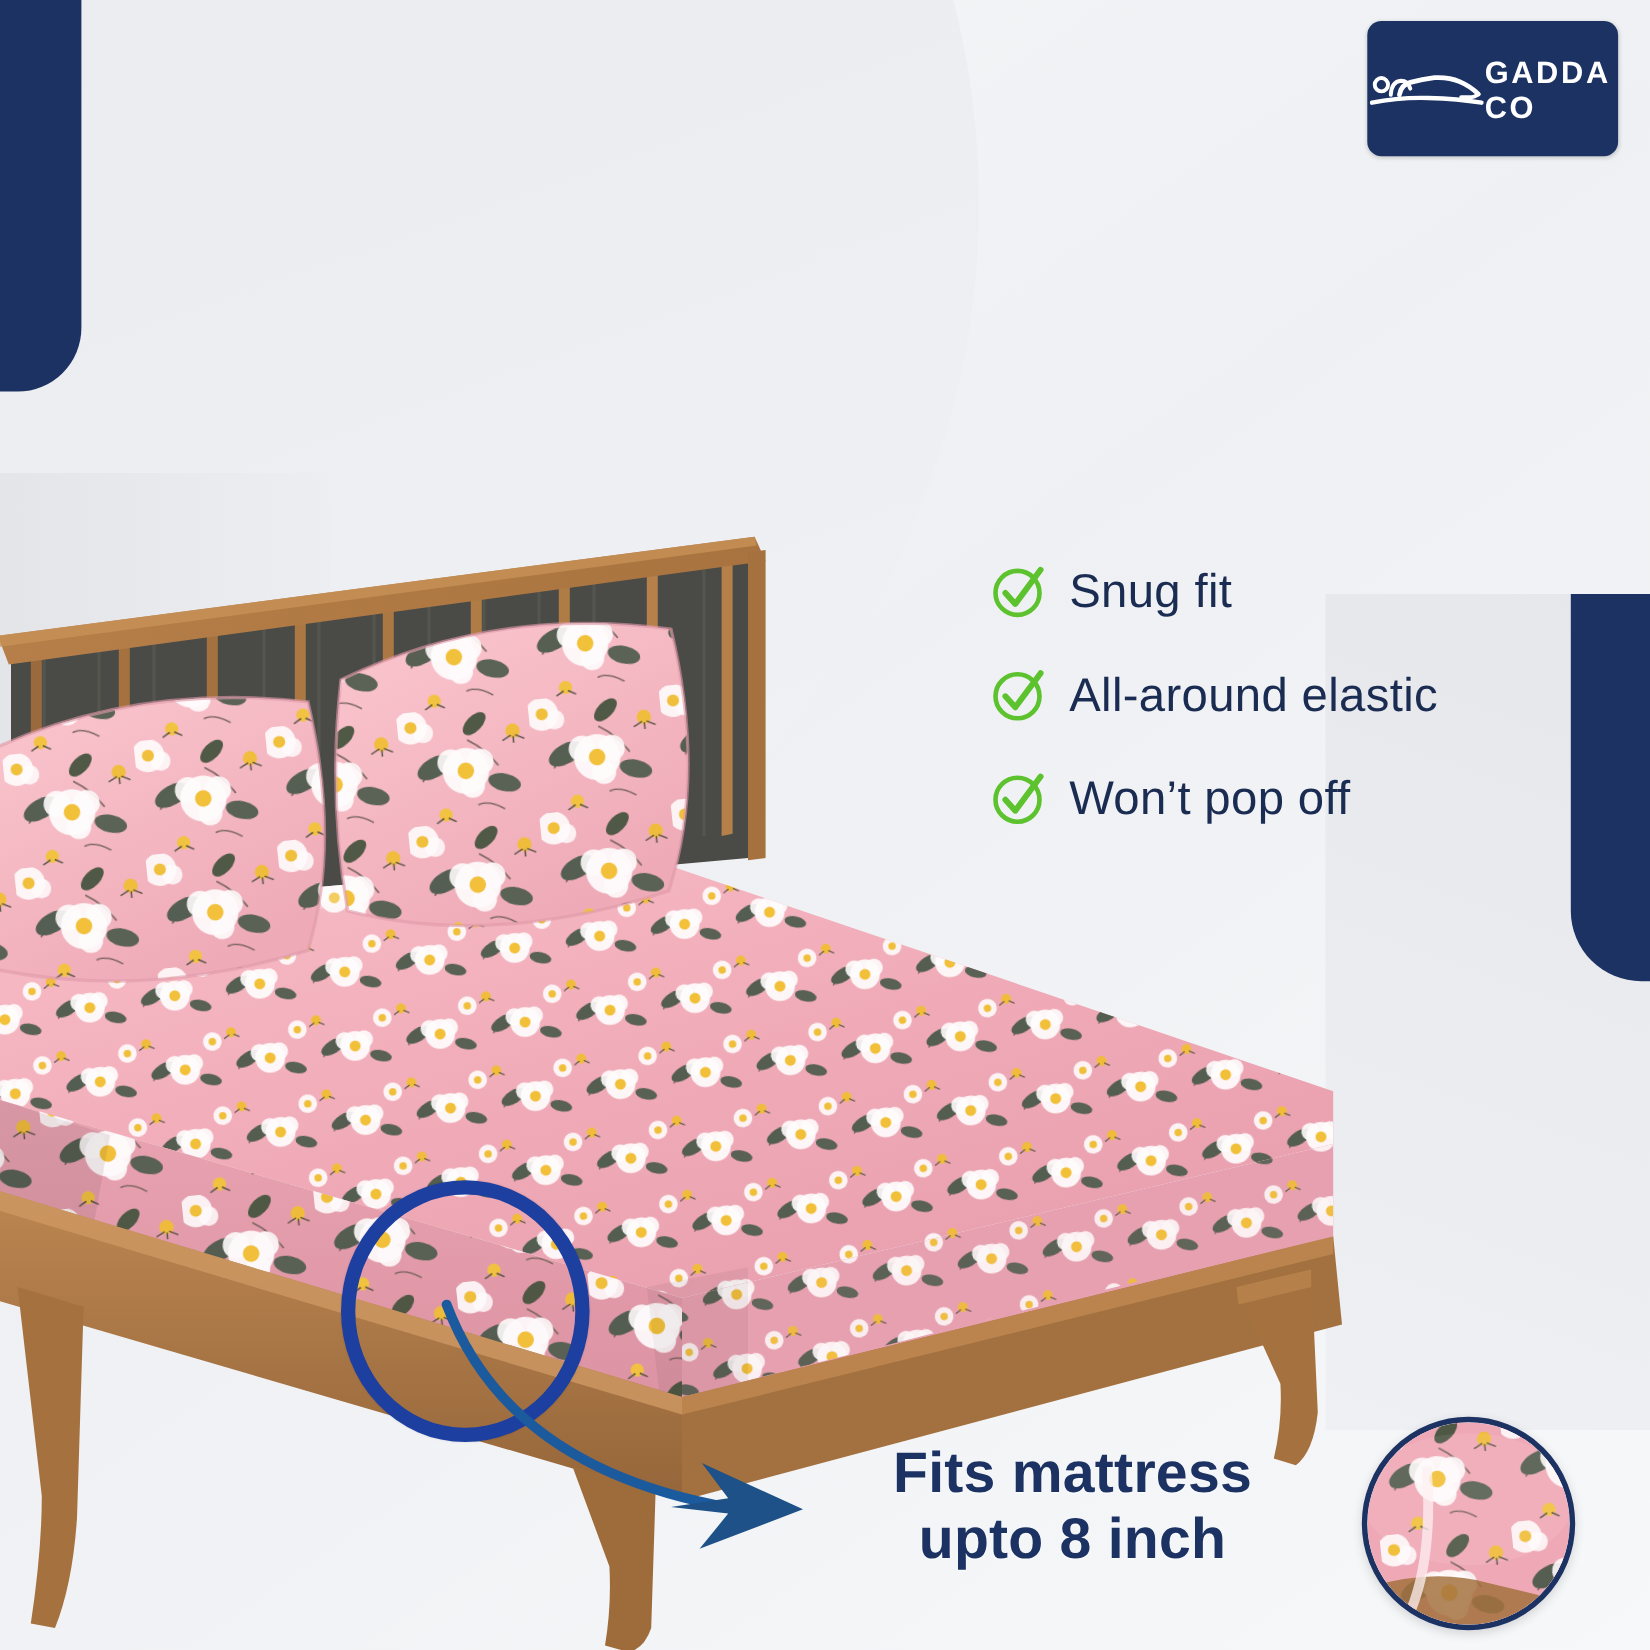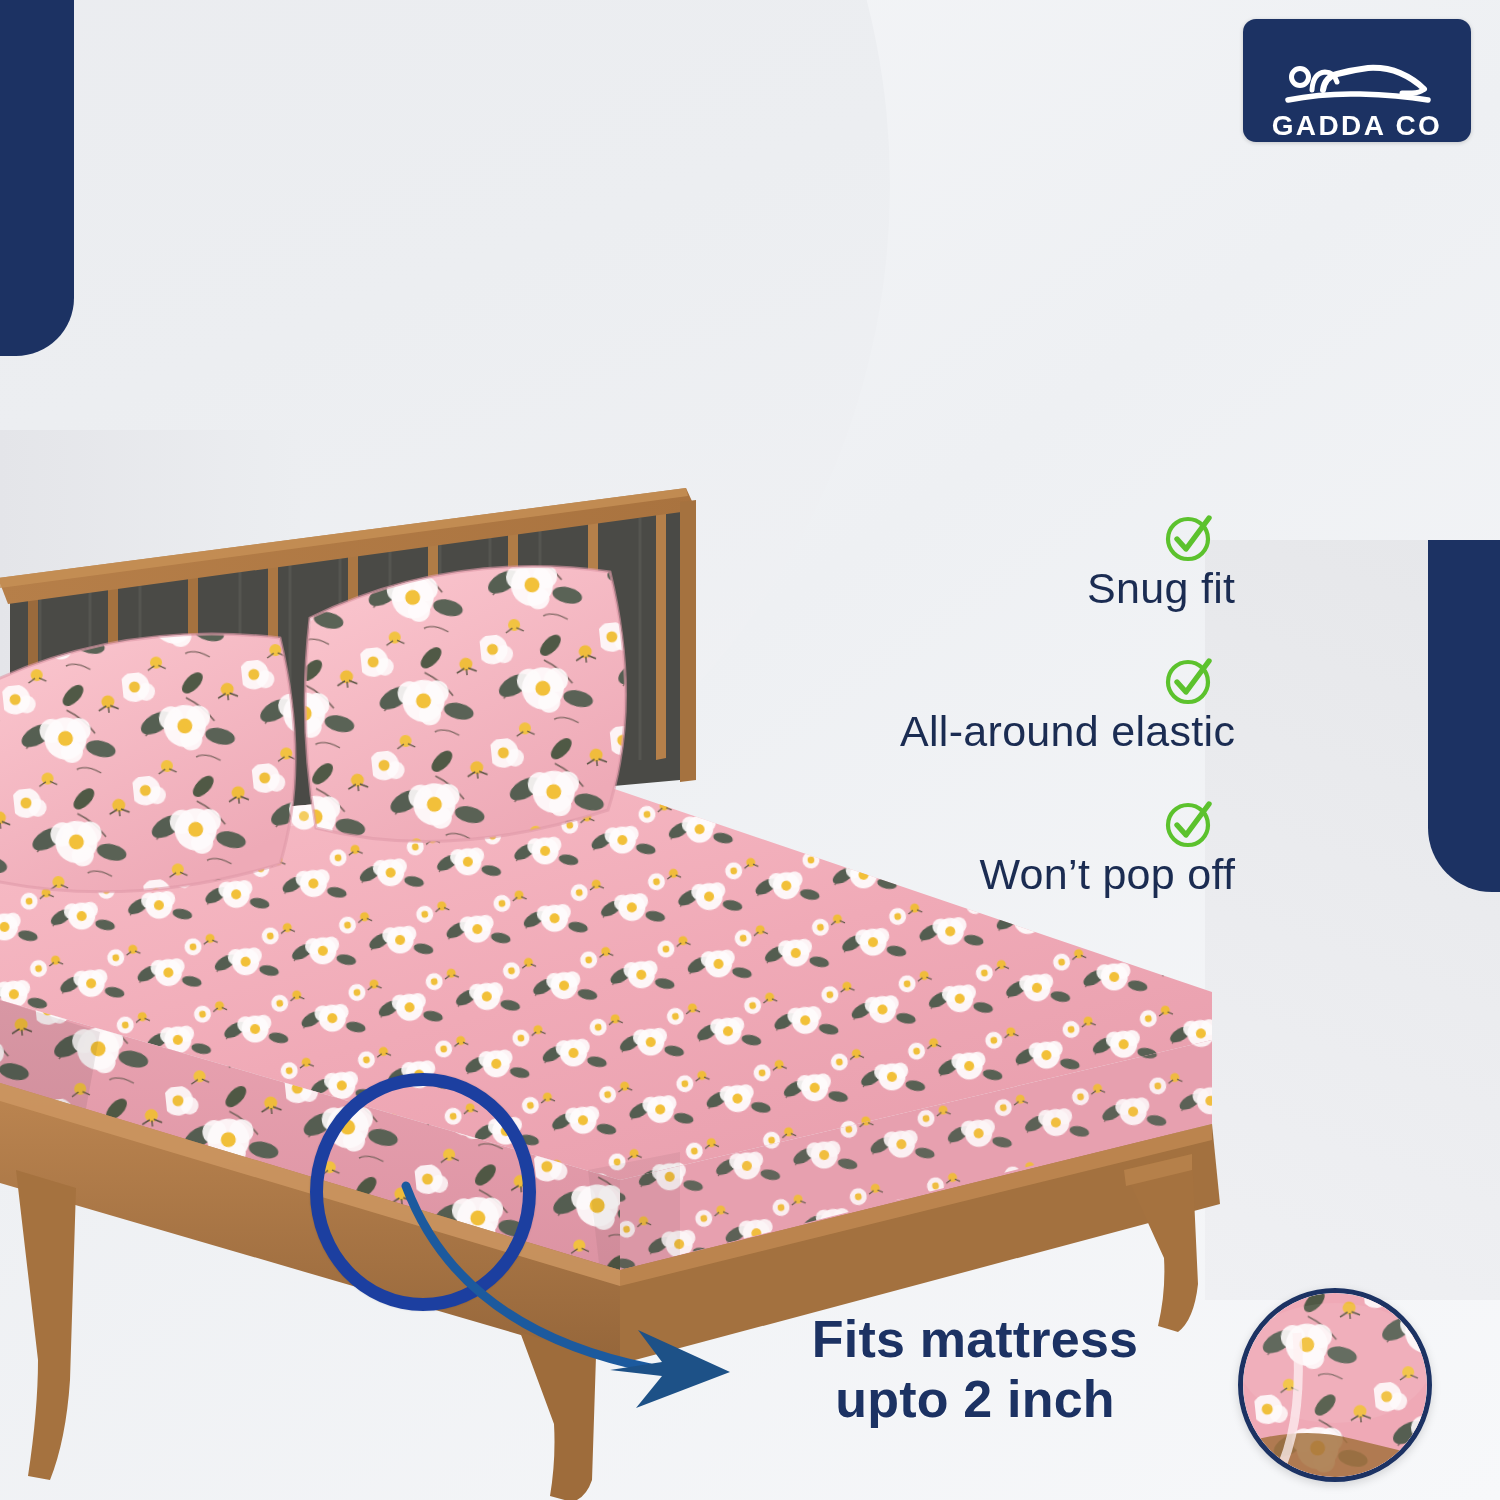--- a/index.html
+++ b/index.html
@@ -32,39 +32,39 @@
   .right-navy{
     position:absolute;left:1428px;top:540px;width:112px;height:352px;
     background:#1c3263;border-radius:0 0 0 64px;
   }
 
   
   .logo{
     position:absolute;left:1243px;top:19px;width:228px;height:123px;
     background:#1c3263;border-radius:13px;
     box-shadow:0 1px 4px rgba(0,0,0,.18);
-    display:flex;flex-direction:column;align-items:center;justify-content:flex-end;
+    display:flex;flex-direction:row;align-items:center;justify-content:space-between;
   }
   .logo-mark{width:150px;height:48px;display:block;margin-top:2px;}
   .logo-text{
     color:#fff;font-weight:bold;font-size:28px;letter-spacing:2.4px;
     margin-top:2px;font-family:"Liberation Sans",sans-serif;
   }
 
   
   .headline{
     position:absolute;left:318px;top:252px;
     font-size:63px;font-weight:bold;color:#1c3263;
     letter-spacing:-0.5px;white-space:nowrap;
     text-shadow:0 1px 2px rgba(255,255,255,.85);
   }
 
   
   .features{position:absolute;left:900px;top:512px;}
-  .feature{display:flex;align-items:flex-end;margin-bottom:42px;flex-direction:column;}
+  .feature{display:flex;align-items:center;margin-bottom:42px;}
   .check{width:52px;height:52px;flex:0 0 52px;margin-right:20px;}
   .feature-label{
     font-size:43px;color:#1b2c52;letter-spacing:.3px;white-space:nowrap;
   }
 
   
   #bed{position:absolute;left:-20px;top:480px;width:1290px;height:1020px;}
 
   
   .annot-circle{
@@ -312,21 +312,21 @@
 
   <div class="annot-circle"></div>
 
   <svg id="arrow-svg" viewBox="0 0 420 230">
     <path d="M6 6 Q60 150 250 188" fill="none" stroke="#1c5a9e" stroke-width="9" stroke-linecap="round"></path>
     <path d="M238 150 L330 192 L236 228 L262 196 L210 190 L262 182 Z" fill="#1d5187"></path>
   </svg>
 
   <div class="caption">
     <div>Fits mattress</div>
-    <div>upto 2 inch</div>
+    <div>upto 8 inch</div>
   </div>
 
   <div class="zoom-bubble">
     <svg viewBox="0 0 184 184" width="184" height="184">
       <defs>
         <clipPath id="bub">
             <circle cx="92" cy="92" r="92"></circle>
           </clipPath>
       </defs>
       <g clip-path="url(#bub)">

